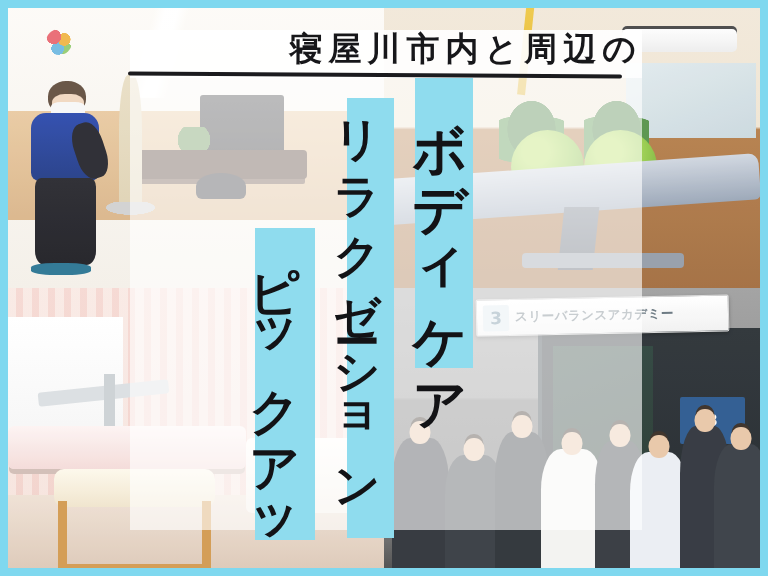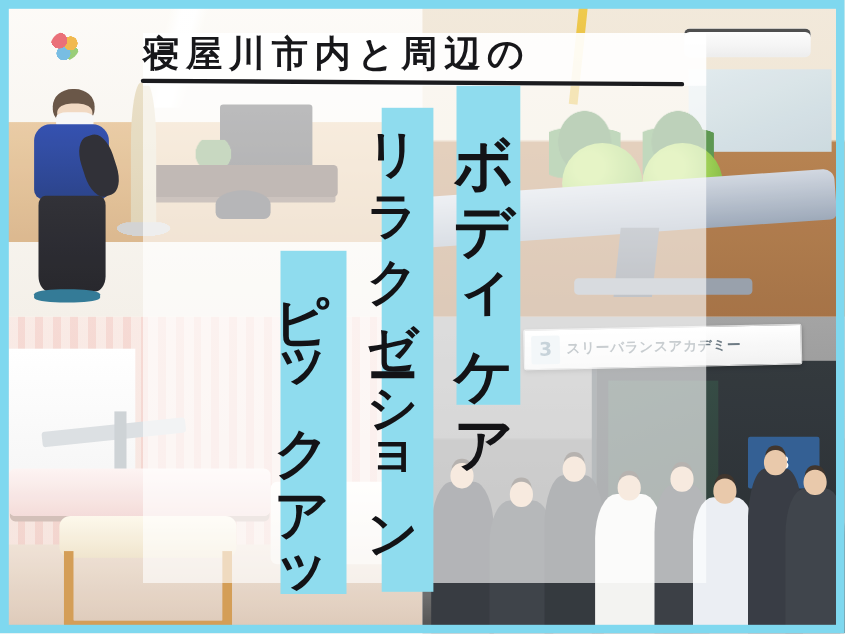--- a/index.html
+++ b/index.html
@@ -313,21 +313,21 @@
     left: 130px; top: 30px;
     width: 512px; height: 48px;
     background: rgba(255,255,255,.80);
   }
 
   
   .headline {
     position: absolute;
     left: 130px; top: 28px;
     width: 512px;
-    text-align: left;
+    text-align: right;
     font-family: "DejaVu Serif", "Liberation Serif", serif;
     font-size: 33px;
     font-weight: 700;
     color: #17171a;
     letter-spacing: 6px;
     line-height: 1.25;
     white-space: nowrap;
   }
   .rule {
     position: absolute;

